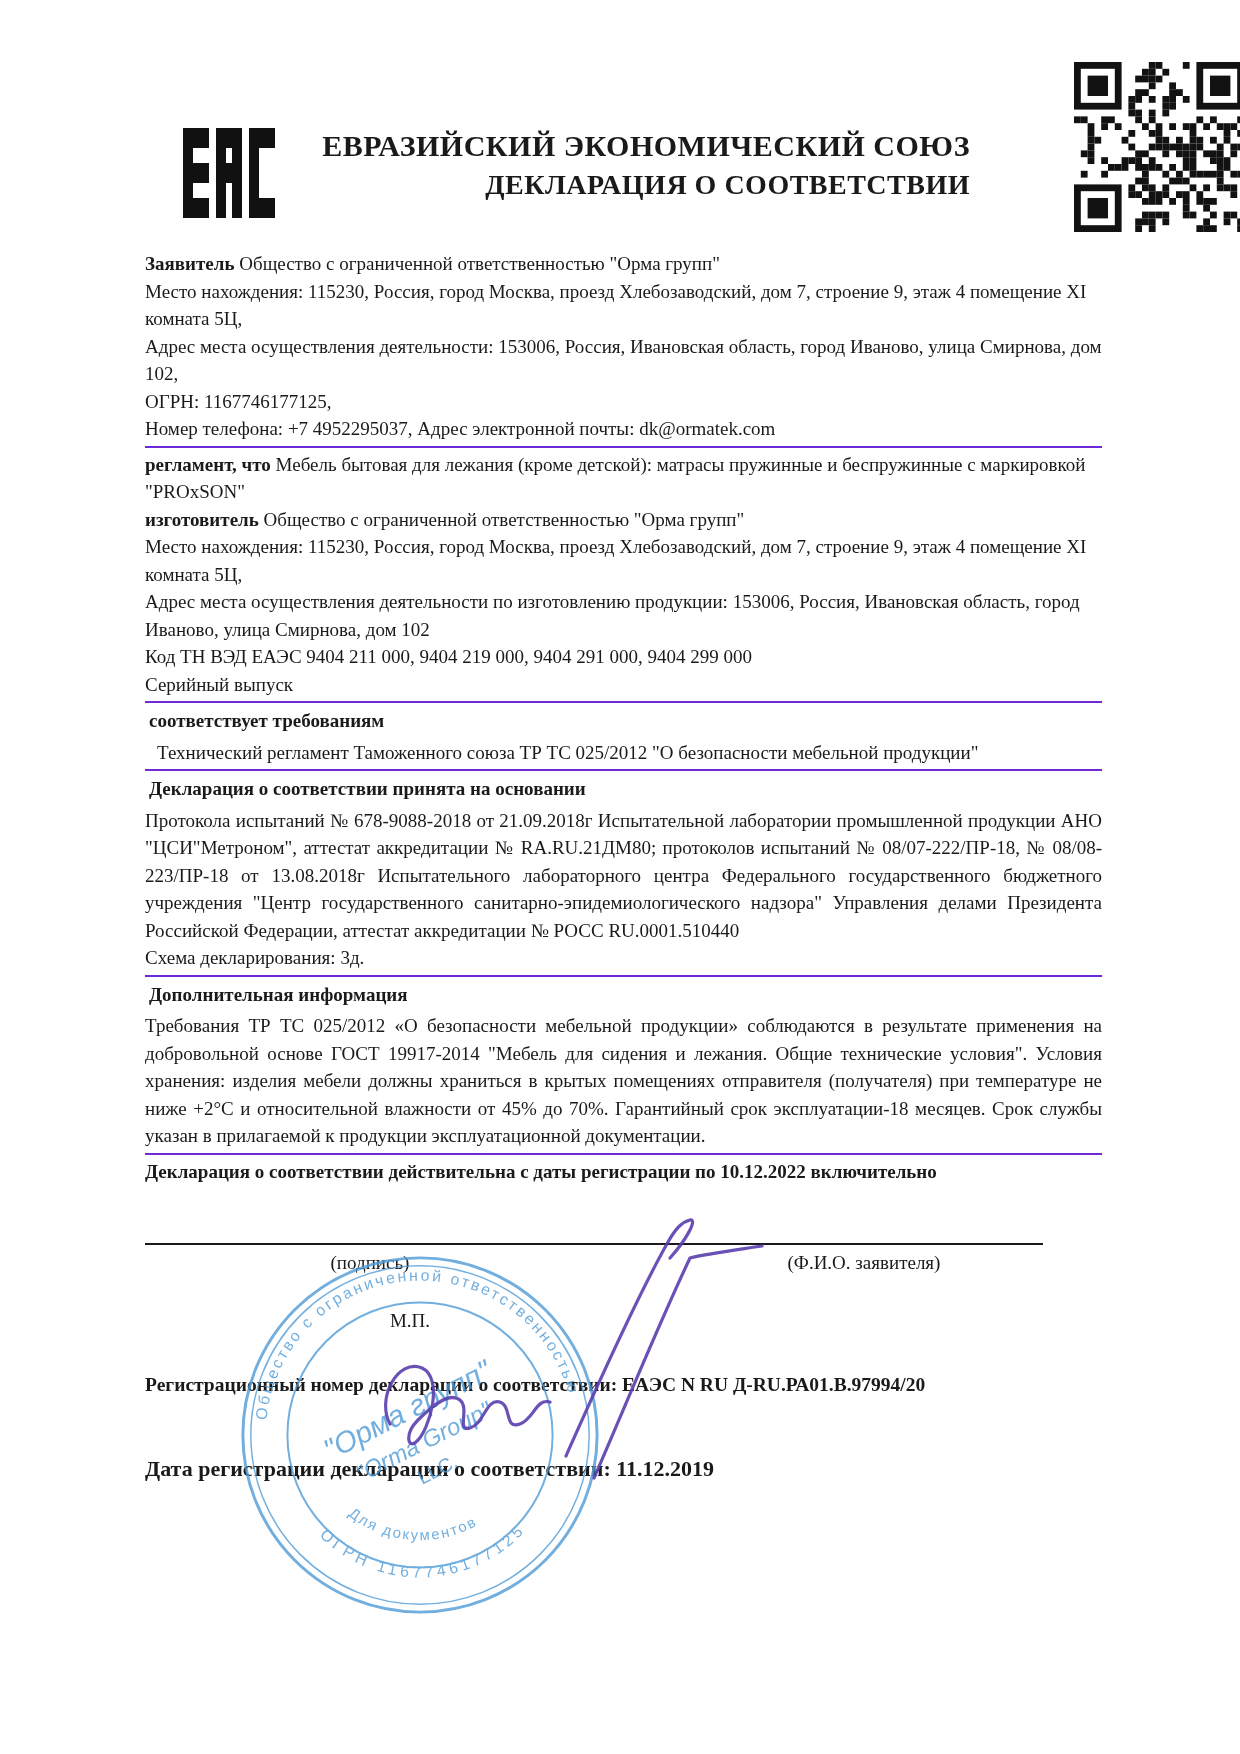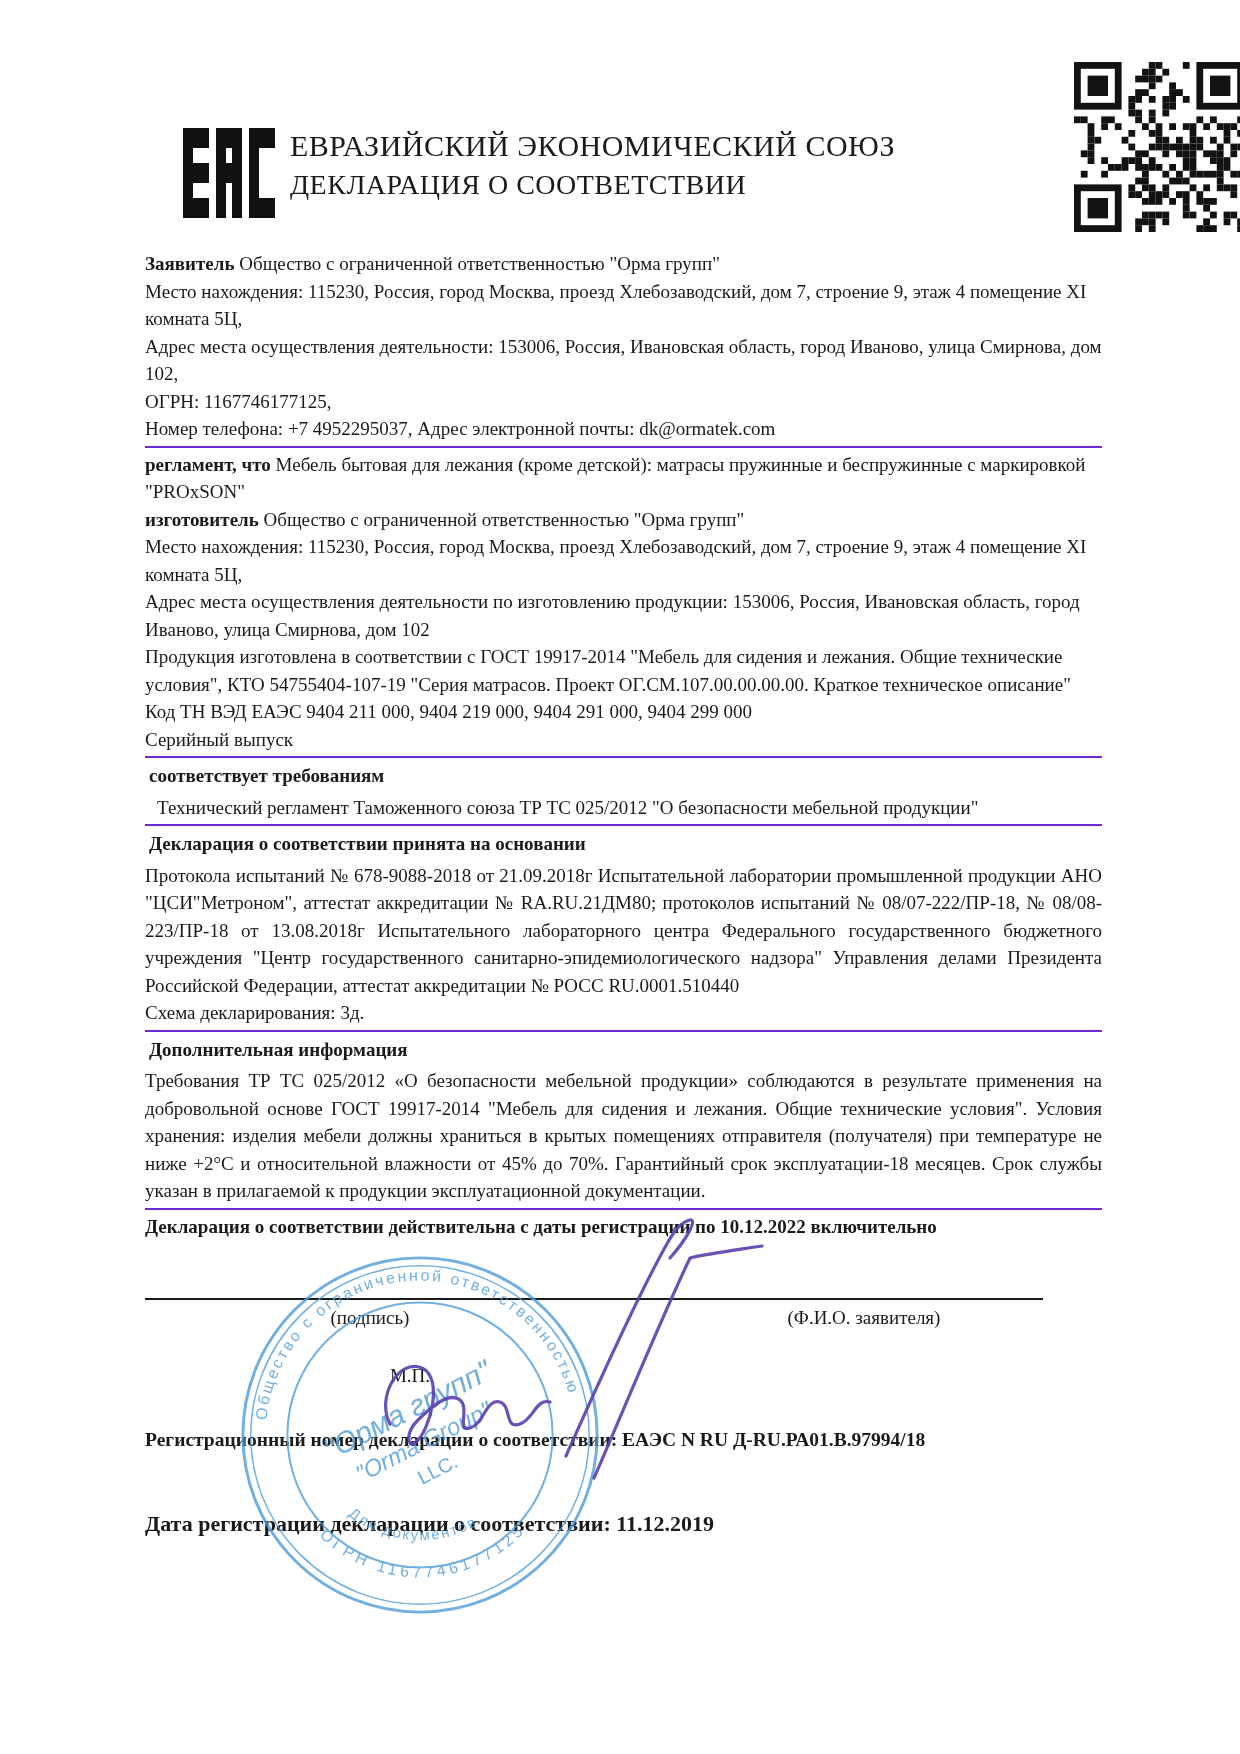--- a/index.html
+++ b/index.html
@@ -1,20 +1,20 @@
 <!DOCTYPE html>
 <html><head>
 <meta charset="utf-8">
 <style>
   html,body{margin:0;padding:0;background:#e9e9e9;}
   .page{position:relative;width:1240px;height:1754px;background:#ffffff;margin:0 auto;
         font-family:"Liberation Serif", serif;color:#1a1a1a;overflow:hidden;}
   
   .eac{position:absolute;left:183px;top:127px;width:92px;height:92px;}
-  .titlewrap{position:absolute;left:290px;top:126px;width:680px;text-align:left;font-weight:normal;}
+  .titlewrap{position:absolute;left:290px;top:126px;width:680px;text-align:right;font-weight:bold;}
   .t1{font-size:30px;line-height:40px;letter-spacing:.5px;white-space:nowrap;}
   .t2{font-size:28px;line-height:38px;letter-spacing:.5px;white-space:nowrap;}
   .qr{position:absolute;right:-4px;top:62px;width:170px;height:170px;}
   
   .content{position:absolute;left:145px;top:250px;width:957px;font-size:19px;line-height:27.5px;}
   .block{border-bottom:2px solid #6d28d9;padding-bottom:3px;margin-bottom:3px;}
   .ln{margin:0;}
   .bld{font-weight:bold;}
   .just{text-align:justify;text-align-last:left;margin:0;}
   .ind{padding-left:12px;}
@@ -270,21 +270,20 @@
       <p class="ln">ОГРН: 1167746177125,</p>
       <p class="ln">Номер телефона: +7 4952295037, Адрес электронной почты: dk@ormatek.com</p>
     </div>
 
 
     <div class="block">
       <p class="ln"><b class="bld">регламент, что</b> <span>Мебель бытовая для лежания (кроме детской): матрасы пружинные и беспружинные с маркировкой "PROxSON"</span></p>
       <p class="ln"><b class="bld">изготовитель</b> <span>Общество с ограниченной ответственностью "Орма групп"</span></p>
       <p class="ln">Место нахождения: 115230, Россия, город Москва, проезд Хлебозаводский, дом 7, строение 9, этаж 4 помещение XI комната 5Ц,</p>
       <p class="ln">Адрес места осуществления деятельности по изготовлению продукции: 153006, Россия, Ивановская область, город Иваново, улица Смирнова, дом 102</p>
-      <p class="ln">Продукция изготовлена в соответствии с ГОСТ 19917-2014 "Мебель для сидения и лежания. Общие технические условия", КТО 54755404-107-19 "Серия матрасов. Проект ОГ.СМ.107.00.00.00.00. Краткое техническое описание"</p>
       <p class="ln">Код ТН ВЭД ЕАЭС 9404 211 000, 9404 219 000, 9404 291 000, 9404 299 000</p>
       <p class="ln">Серийный выпуск</p>
     </div>
 
     <div class="block">
       <p class="hd">соответствует требованиям</p>
       <p class="just ind">Технический регламент Таможенного союза ТР ТС 025/2012 "О безопасности мебельной продукции"</p>
     </div>
 
     <div class="block">
@@ -301,21 +300,21 @@
     <p class="validity">Декларация о соответствии действительна с даты регистрации по 10.12.2022 включительно</p>
 
     <div class="sigarea">
       <div class="sline sl-left"></div>
       <div class="scap cap-left">(подпись)</div>
       <div class="mp">М.П.</div>
       <div class="sline sl-right"></div>
       <div class="scap cap-right">(Ф.И.О. заявителя)</div>
     </div>
 
-    <p class="reg"><span>Регистрационный номер декларации о соответствии:</span> <span>ЕАЭС N RU Д-RU.РА01.В.97994/18</span></p>
+    <p class="reg"><span>Регистрационный номер декларации о соответствии:</span> <span>ЕАЭС N RU Д-RU.РА01.В.97994/20</span></p>
 
     <p class="date"><span>Дата регистрации декларации о соответствии:</span> <span>11.12.2019</span></p>
 
   </div>
 
   <svg class="stamp" viewBox="0 0 380 380" aria-hidden="true">
     <defs>
       <path id="arcTop" d="M 34,190 A 156,156 0 0 1 346,190"></path>
       <path id="arcBot" d="M 46,190 A 144,144 0 0 0 334,190"></path>
       <path id="arcInn" d="M 92,244 A 118,118 0 0 0 288,244"></path>

